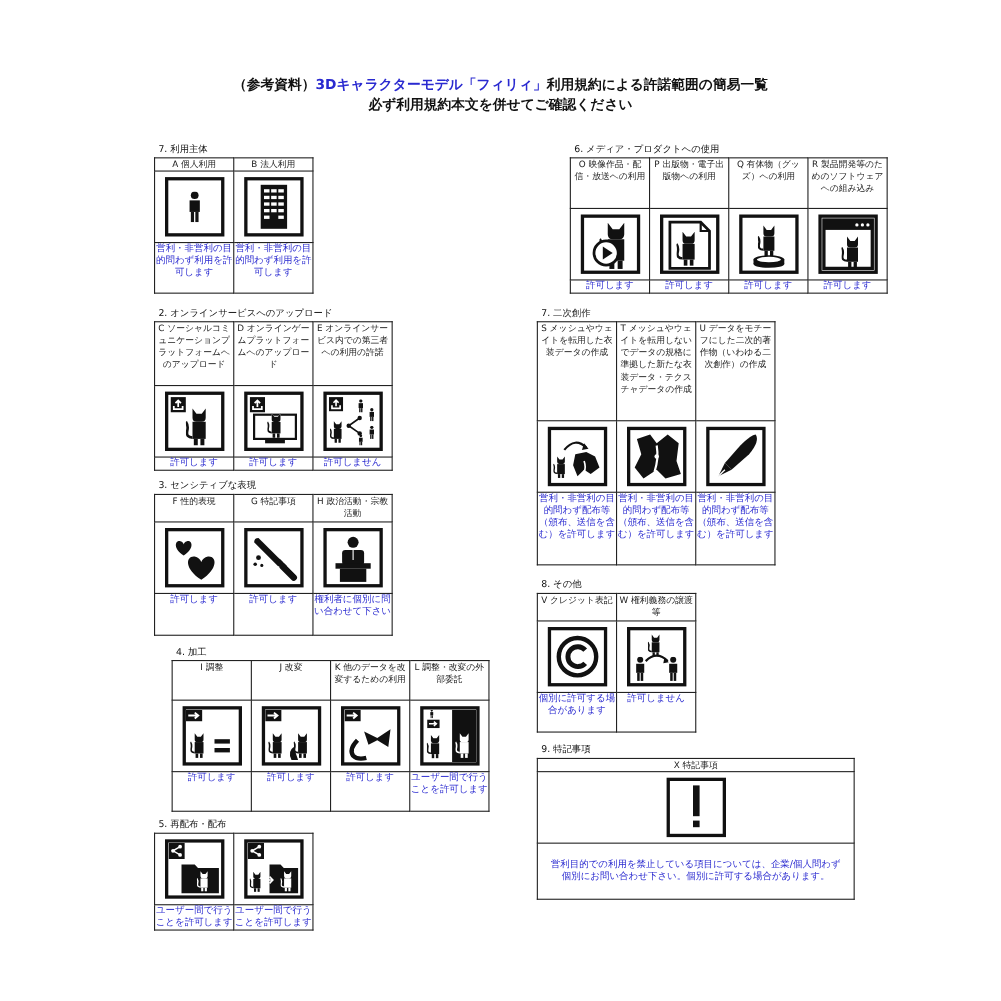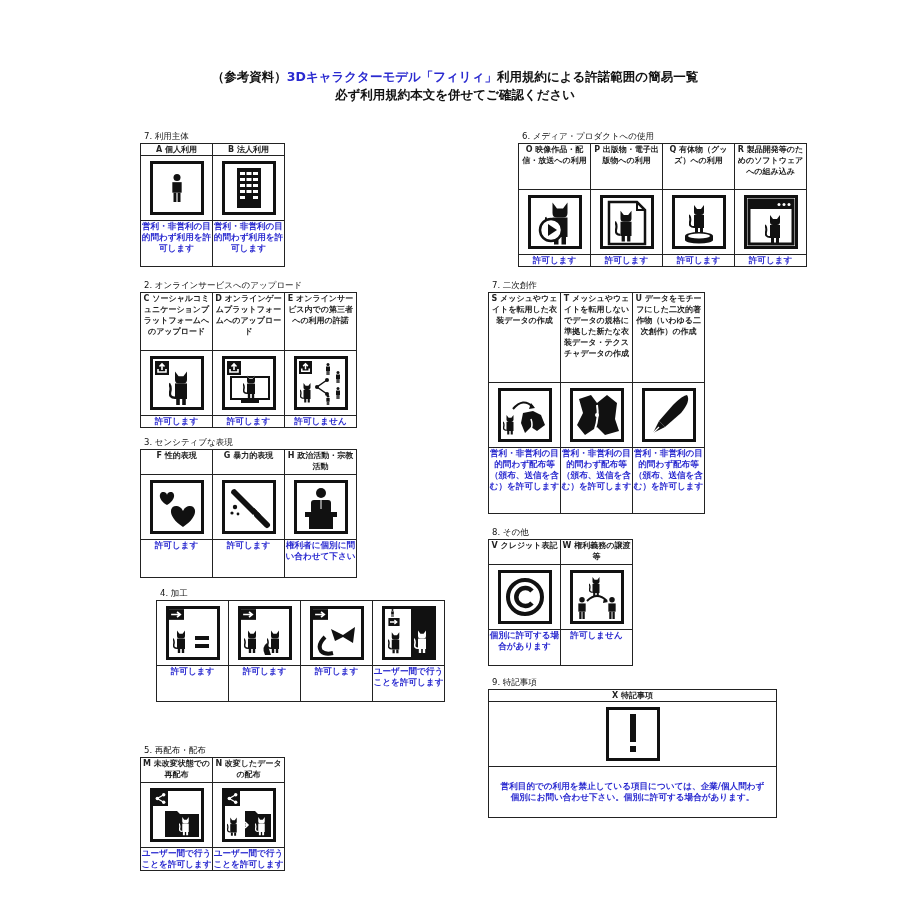--- a/index.html
+++ b/index.html
@@ -1,21 +1,21 @@
 <!DOCTYPE html>
 <html><head>
 <meta charset="utf-8">
 <style>
   html, body { margin:0; padding:0; background:#ffffff; }
   body { width:910px; height:910px; position:relative; font-family:"DejaVu Sans","Liberation Sans",sans-serif; color:#111; overflow:hidden; }
   .title { position:absolute; left:0; width:910px; top:68px; text-align:center; font-size:12.5px; font-weight:bold; line-height:18px; }
   .title .accent { color:#2a2ad0; }
   .section { position:absolute; }
   .sec-label { font-size:8.5px; line-height:11px; height:12px; margin-left:4px; white-space:nowrap; }
-  table.grid { border-collapse:collapse; table-layout:fixed;font-weight:bold; }
+  table.grid { border-collapse:collapse; table-layout:fixed; }
   table.grid td { border:1.4px solid #222; padding:0; text-align:center; vertical-align:top; }
   td.hdr { font-size:8px; line-height:11px; padding:2px 2px 1px 2px; color:#222; }
   td.icn { vertical-align:middle; }
   td.res { font-size:8.6px; line-height:11px; color:#2a2ad0; padding:1px 2px; }
   .ibox { width:54px; height:54px; margin:5px auto; border:3px solid #111; box-sizing:border-box; position:relative; background:#fff; overflow:hidden; }
   .ibox svg { width:100%; height:100%; display:block; }
 </style>
 </head>
 <body>
 
@@ -181,21 +181,21 @@
   <div class="sec-label">3. センシティブな表現</div>
   <table class="grid">
     <colgroup>
         <col style="width:72px">
         <col style="width:72px">
         <col style="width:72px">
       </colgroup>
     <tbody>
         <tr style="height:25px">
       <td class="hdr">F 性的表現</td>
-      <td class="hdr">G 暴力的表現</td>
+      <td class="hdr">G 特記事項</td>
       <td class="hdr">H 政治活動・宗教活動</td>
     </tr>
     <tr>
       <td class="icn">
             <div class="ibox">
               <svg viewBox="0 0 48 48">
                 <path d="M14 22 C4 16 6 8 11 9 C13 9.5 14 11 14 12 C14 11 15 9.5 17 9 C22 8 24 16 14 22 Z" fill="#111"></path>
                 <path d="M30 44 C14 34 16 22 24 23 C27 23.5 29 25.5 30 28 C31 25.5 33 23.5 36 23 C44 22 46 34 30 44 Z" fill="#111"></path>
               </svg>
             </div>
@@ -236,20 +236,26 @@
 <div class="section" style="left:140px; top:588px;padding-left:16px;">
   <div class="sec-label">4. 加工</div>
   <table class="grid">
     <colgroup>
         <col style="width:72px">
         <col style="width:72px">
         <col style="width:72px">
         <col style="width:72px">
       </colgroup>
     <tbody>
+        <tr style="height:36px">
+      <td class="hdr">I 調整</td>
+      <td class="hdr">J 改変</td>
+      <td class="hdr">K 他のデータを改変するための利用</td>
+      <td class="hdr">L 調整・改変の外部委託</td>
+    </tr>
     <tr>
       <td class="icn">
             <div class="ibox">
               <svg viewBox="0 0 48 48">
                 <use href="#rarrow" x="0" y="0" width="15" height="11"></use>
                 <use href="#cat" x="4" y="18" width="16" height="28"></use>
                 <rect x="26" y="27" width="14" height="4" fill="#111"></rect>
                 <rect x="26" y="35" width="14" height="4" fill="#111"></rect>
               </svg>
             </div>
@@ -296,24 +302,20 @@
 </div>
 
 <div class="section" style="left:140px; top:745px;">
   <div class="sec-label">5. 再配布・配布</div>
   <table class="grid">
     <colgroup>
         <col style="width:72px">
         <col style="width:72px">
       </colgroup>
     <tbody>
-        <tr style="height:25px">
-      <td class="hdr">M 未改変状態での再配布</td>
-      <td class="hdr">N 改変したデータの配布</td>
-    </tr>
     <tr>
       <td class="icn">
             <div class="ibox">
               <svg viewBox="0 0 48 48">
                 <use href="#share" x="0" y="0" width="15" height="15"></use>
                 <path d="M12 20 L24 20 L27 23 L46 23 L46 46 L12 46 Z" fill="#111"></path>
                 <use href="#catw" x="26" y="24" width="13" height="21"></use>
               </svg>
             </div>
           </td>

